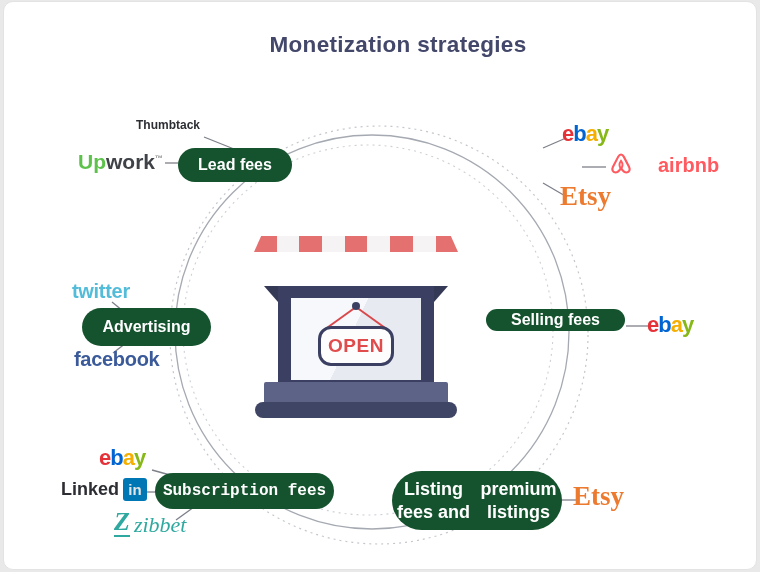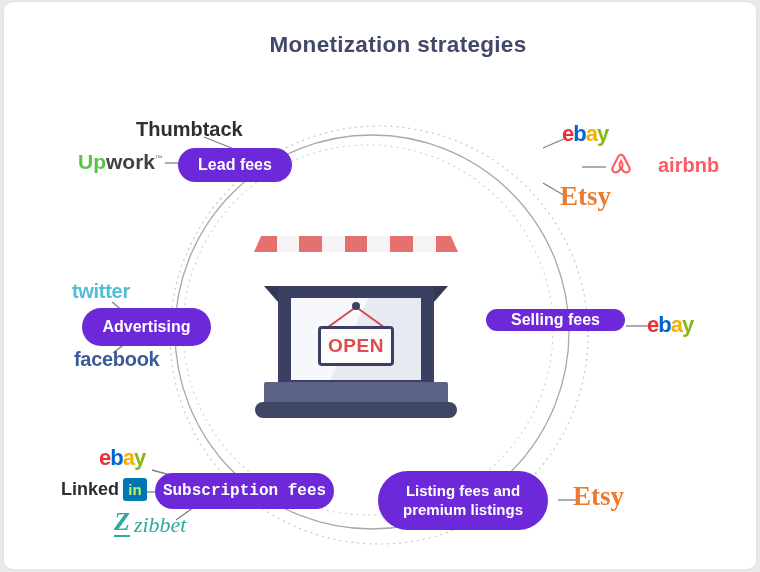--- a/index.html
+++ b/index.html
@@ -12,51 +12,51 @@
     position:absolute;left:3px;top:1px;right:3px;bottom:2px;
     background:#ffffff;border:1px solid #e3e3e3;border-radius:10px;
   }
   .stage{position:absolute;left:0;top:0;width:760px;height:572px;padding-left:36px;}
   .title{
     position:absolute;left:0;right:0;top:32px;text-align:center;
     font-size:22.5px;font-weight:bold;color:#43476a;letter-spacing:.3px;
   }
   svg.guides{position:absolute;left:0;top:0;z-index:1;}
   .pill{
-    position:absolute;z-index:3;background:#6d28d9;color:#fff;
+    position:absolute;z-index:3;background:#14532d;color:#fff;
     font-weight:bold;font-size:16px;display:flex;align-items:center;
     justify-content:center;border-radius:30px;text-align:center;
   }
   .pill-lead{left:178px;top:148px;width:114px;height:34px;}
   .pill-commission{left:434px;top:148px;width:147px;height:34px;}
   .pill-advertising{left:82px;top:308px;width:129px;height:38px;}
   .pill-selling{left:486px;top:309px;width:139px;height:22px;}
   .pill-subscription{left:155px;top:473px;width:179px;height:36px;font-family:Liberation Mono, monospace;}
-  .pill-listing{left:378px;top:471px;width:170px;height:59px;flex-direction:column;line-height:1.25;font-size:15px;}
+  .pill-listing{left:392px;top:471px;width:170px;height:59px;flex-direction:row;line-height:1.25;font-size:18px;}
   .logo{position:absolute;z-index:3;white-space:nowrap;}
-  .thumbtack{left:136px;top:118px;font-size:20px;font-weight:bold;color:#2d2e33;}
+  .thumbtack{left:136px;top:118px;font-size:12px;font-weight:bold;color:#2d2e33;}
   .upwork{left:78px;top:150px;font-size:21px;font-weight:bold;}
   .upwork .up{color:#5cc24a;}
   .upwork .work{color:#3f4246;}
   .upwork sup{font-size:8px;color:#8a8a8a;}
   .ebay{font-size:22px;font-weight:bold;letter-spacing:-1px;}
   .ebay-top{left:562px;top:121px;}
   .ebay-right{left:647px;top:312px;}
   .ebay-bl{left:99px;top:445px;}
   .eb-e{color:#e53238;} .eb-b{color:#0064d2;} .eb-a{color:#f5af02;} .eb-y{color:#86b817;}
   .airbnb{left:606px;top:149px;display:flex;align-items:center;gap:22px;}
   .airbnb .abnb-text{font-size:20px;font-weight:bold;color:#ff5a5f;}
   .etsy{font-family:"Liberation Serif", serif;font-weight:600;font-size:27px;color:#ec7a2f;}
   .etsy-top{left:560px;top:181px;}
   .etsy-br{left:573px;top:481px;}
   .twitter{left:72px;top:280px;font-size:20px;font-weight:bold;color:#53bcd9;letter-spacing:-.3px;}
   .facebook{left:74px;top:348px;font-size:20px;font-weight:bold;color:#3b5a9a;letter-spacing:-.3px;}
   .linkedin{left:61px;top:478px;display:flex;align-items:center;gap:4px;}
   .linkedin .lk-text{font-size:18px;font-weight:bold;color:#2d2e33;text-align:right;}
-  .linkedin .lk-badge{width:24px;height:23px;background:#0077b5;border-radius:3px;color:#bef264;
+  .linkedin .lk-badge{width:24px;height:23px;background:#0077b5;border-radius:3px;color:#e5e5e5;
     font-size:15px;font-weight:bold;display:flex;align-items:center;justify-content:center;}
   .zibbet{left:114px;top:509px;display:flex;align-items:flex-end;gap:4px;color:#2fa9a0;}
   .zibbet .zb-icon{font-family:"Liberation Serif", serif;font-style:italic;font-weight:bold;
     font-size:26px;line-height:1;border-bottom:2px solid #2fa9a0;}
   .zibbet .zb-text{font-family:"Liberation Serif", serif;font-style:italic;font-size:22px;line-height:1.1;}
   
   .store{position:absolute;left:250px;top:230px;width:212px;height:194px;z-index:2;}
   .store *{position:absolute;}
   .tri{width:0;height:0;border-style:solid;z-index:1;}
   .tri-l{left:14px;top:56px;border-width:0 14px 16px 0;border-color:transparent #343956 transparent transparent;}
@@ -69,21 +69,21 @@
   .awning{left:4px;top:6px;width:204px;height:58px;z-index:4;}
   .awn-top{left:0;top:0;width:204px;height:16px;
     background:repeating-linear-gradient(90deg,#e4716f 0 22.7px,#f6f3f5 22.7px 45.4px);
     clip-path:polygon(3.5% 0,96.5% 0,100% 100%,0 100%);}
   .awn-stripes{left:0;top:16px;width:204px;height:42px;display:flex;position:absolute;}
   .awn-stripes i{flex:1;display:block;border-radius:0 0 12px 12px;}
   .awn-stripes i:nth-child(odd){background:#d9484b;}
   .awn-stripes i:nth-child(even){background:#f3f2f4;}
   svg.cords{left:0;top:0;z-index:5;}
   .open-sign{left:68px;top:96px;width:76px;height:40px;background:#fdfdfe;
-    border:3px solid #3b4062;border-radius:4px;display:flex;align-items:center;justify-content:center;
+    border:3px solid #3b4062;border-radius:13px;display:flex;align-items:center;justify-content:center;
     z-index:6;box-sizing:border-box;}
   .open-sign span{font-size:19px;font-weight:bold;color:#e04b4b;letter-spacing:.5px;}
 </style>
 </head>
 <body>
 
 <div class="card"></div>
 
 <div class="stage">
 

